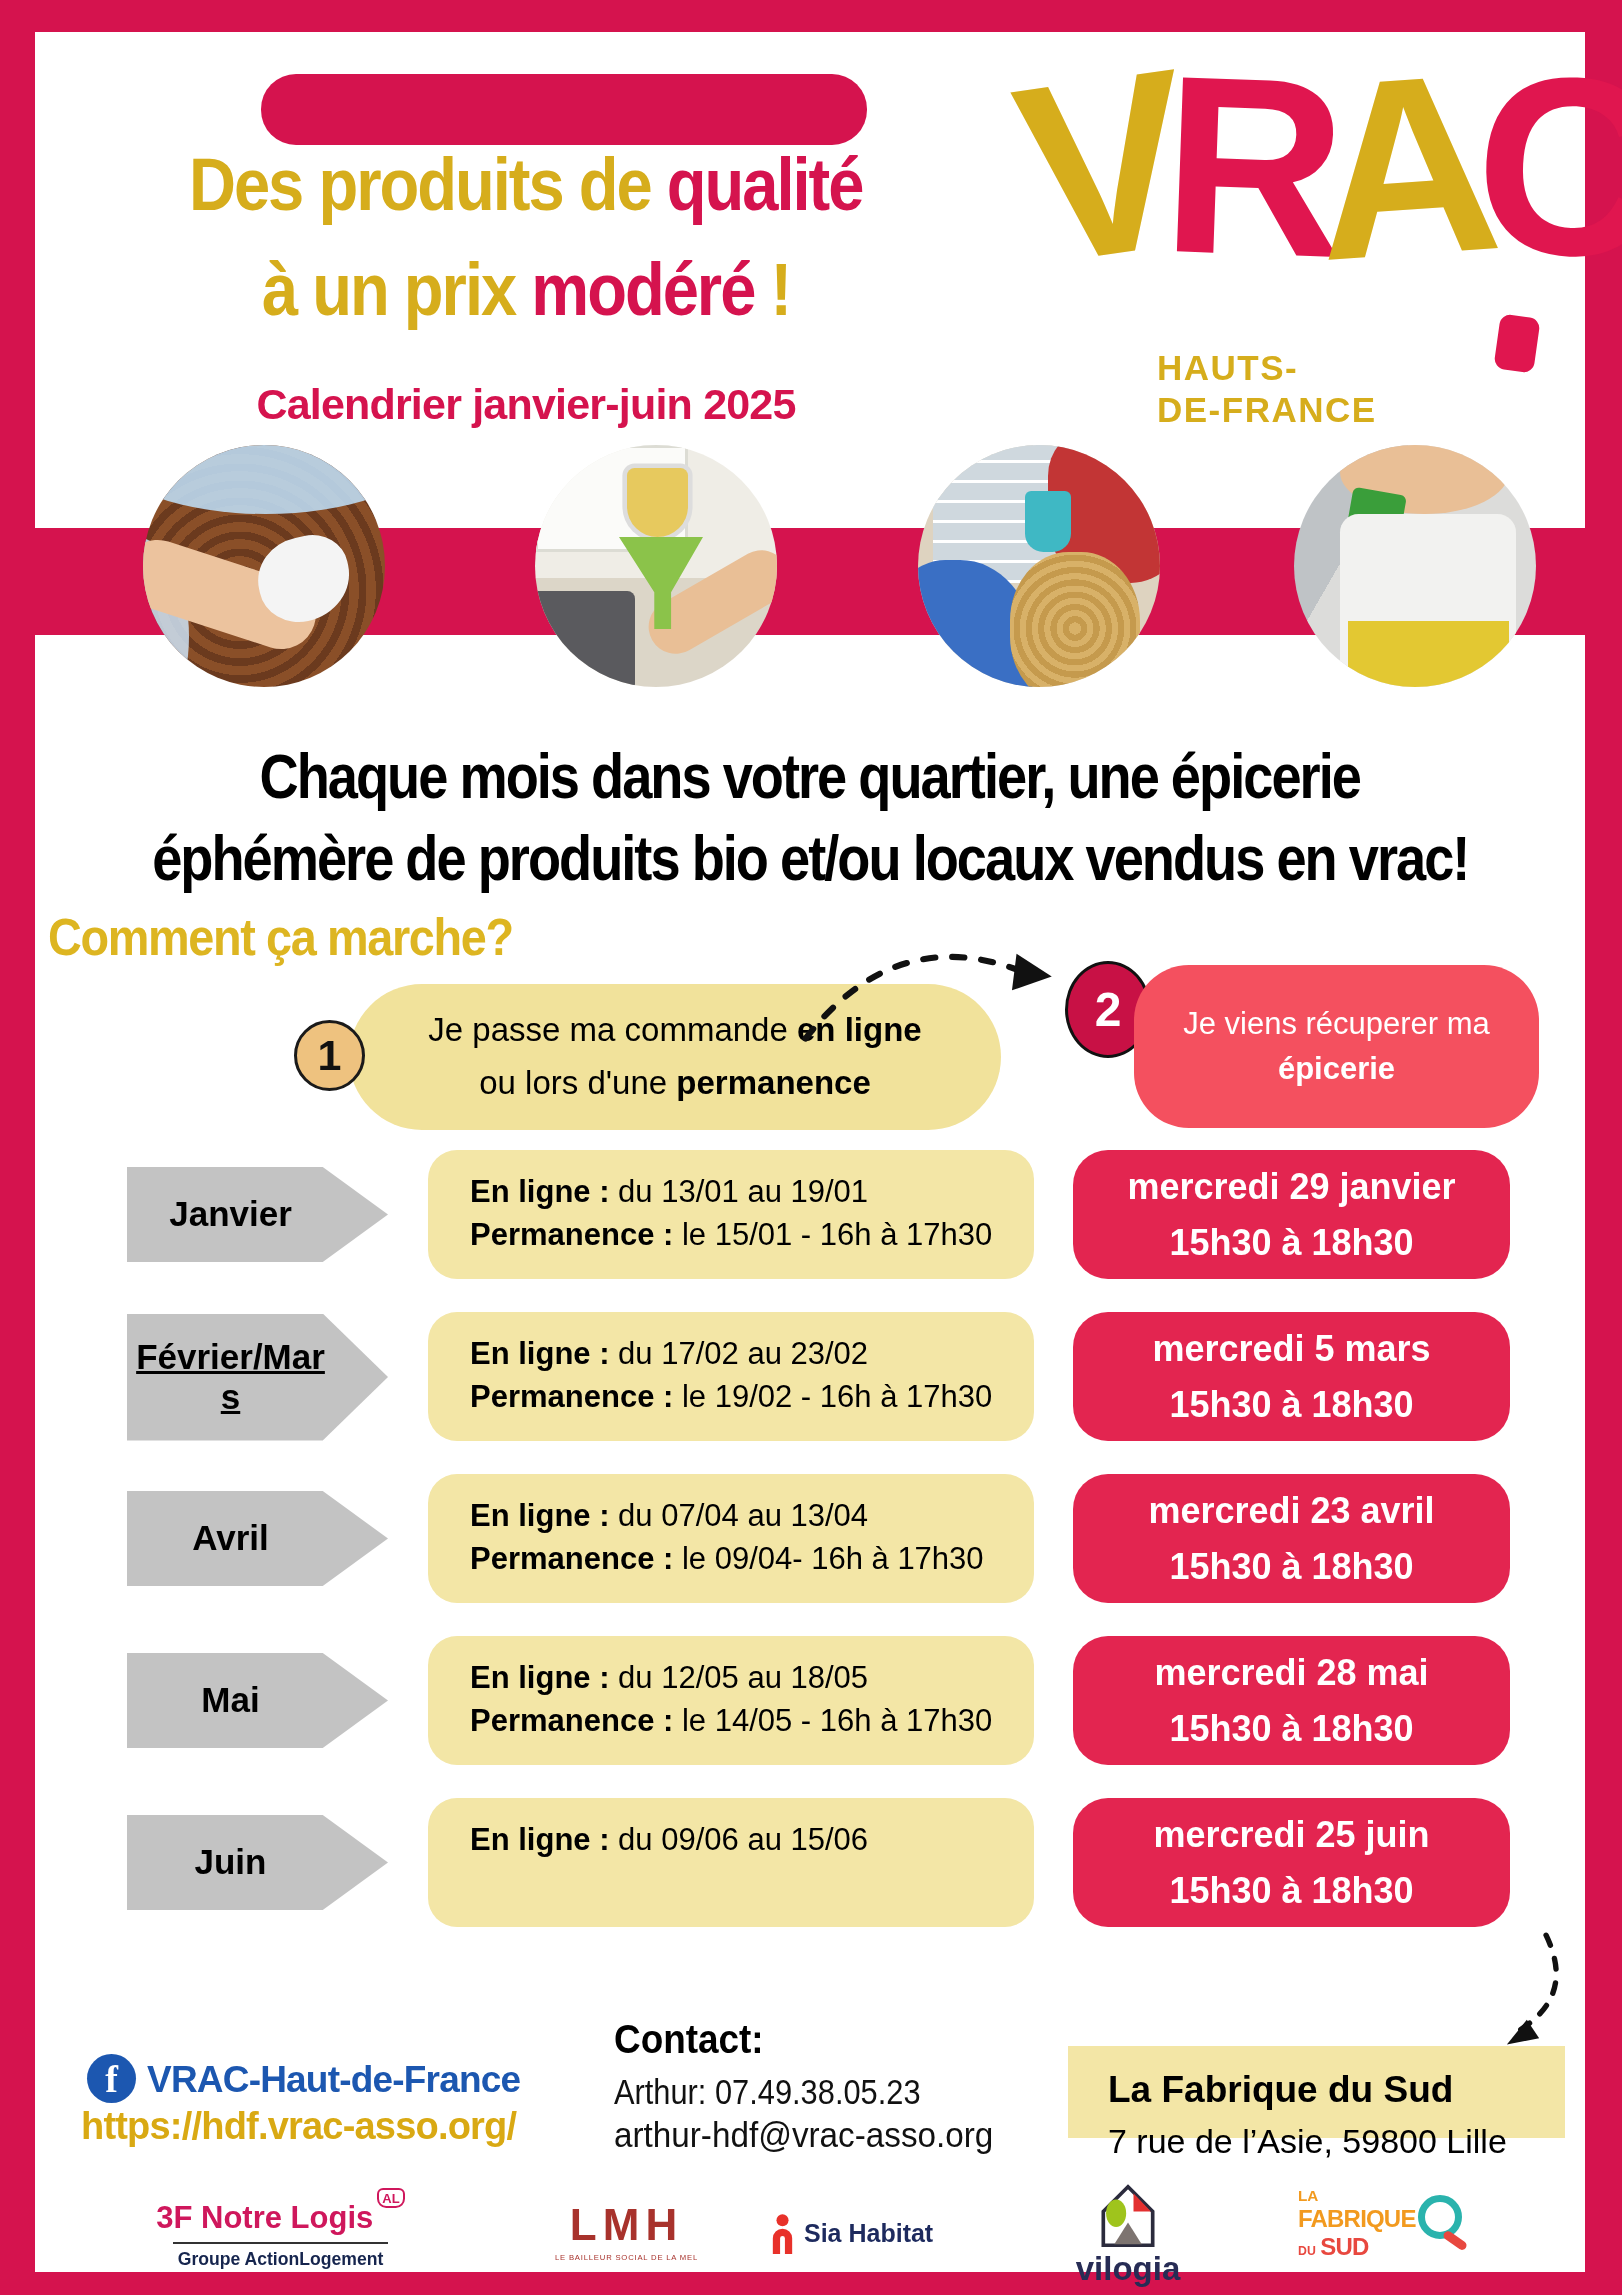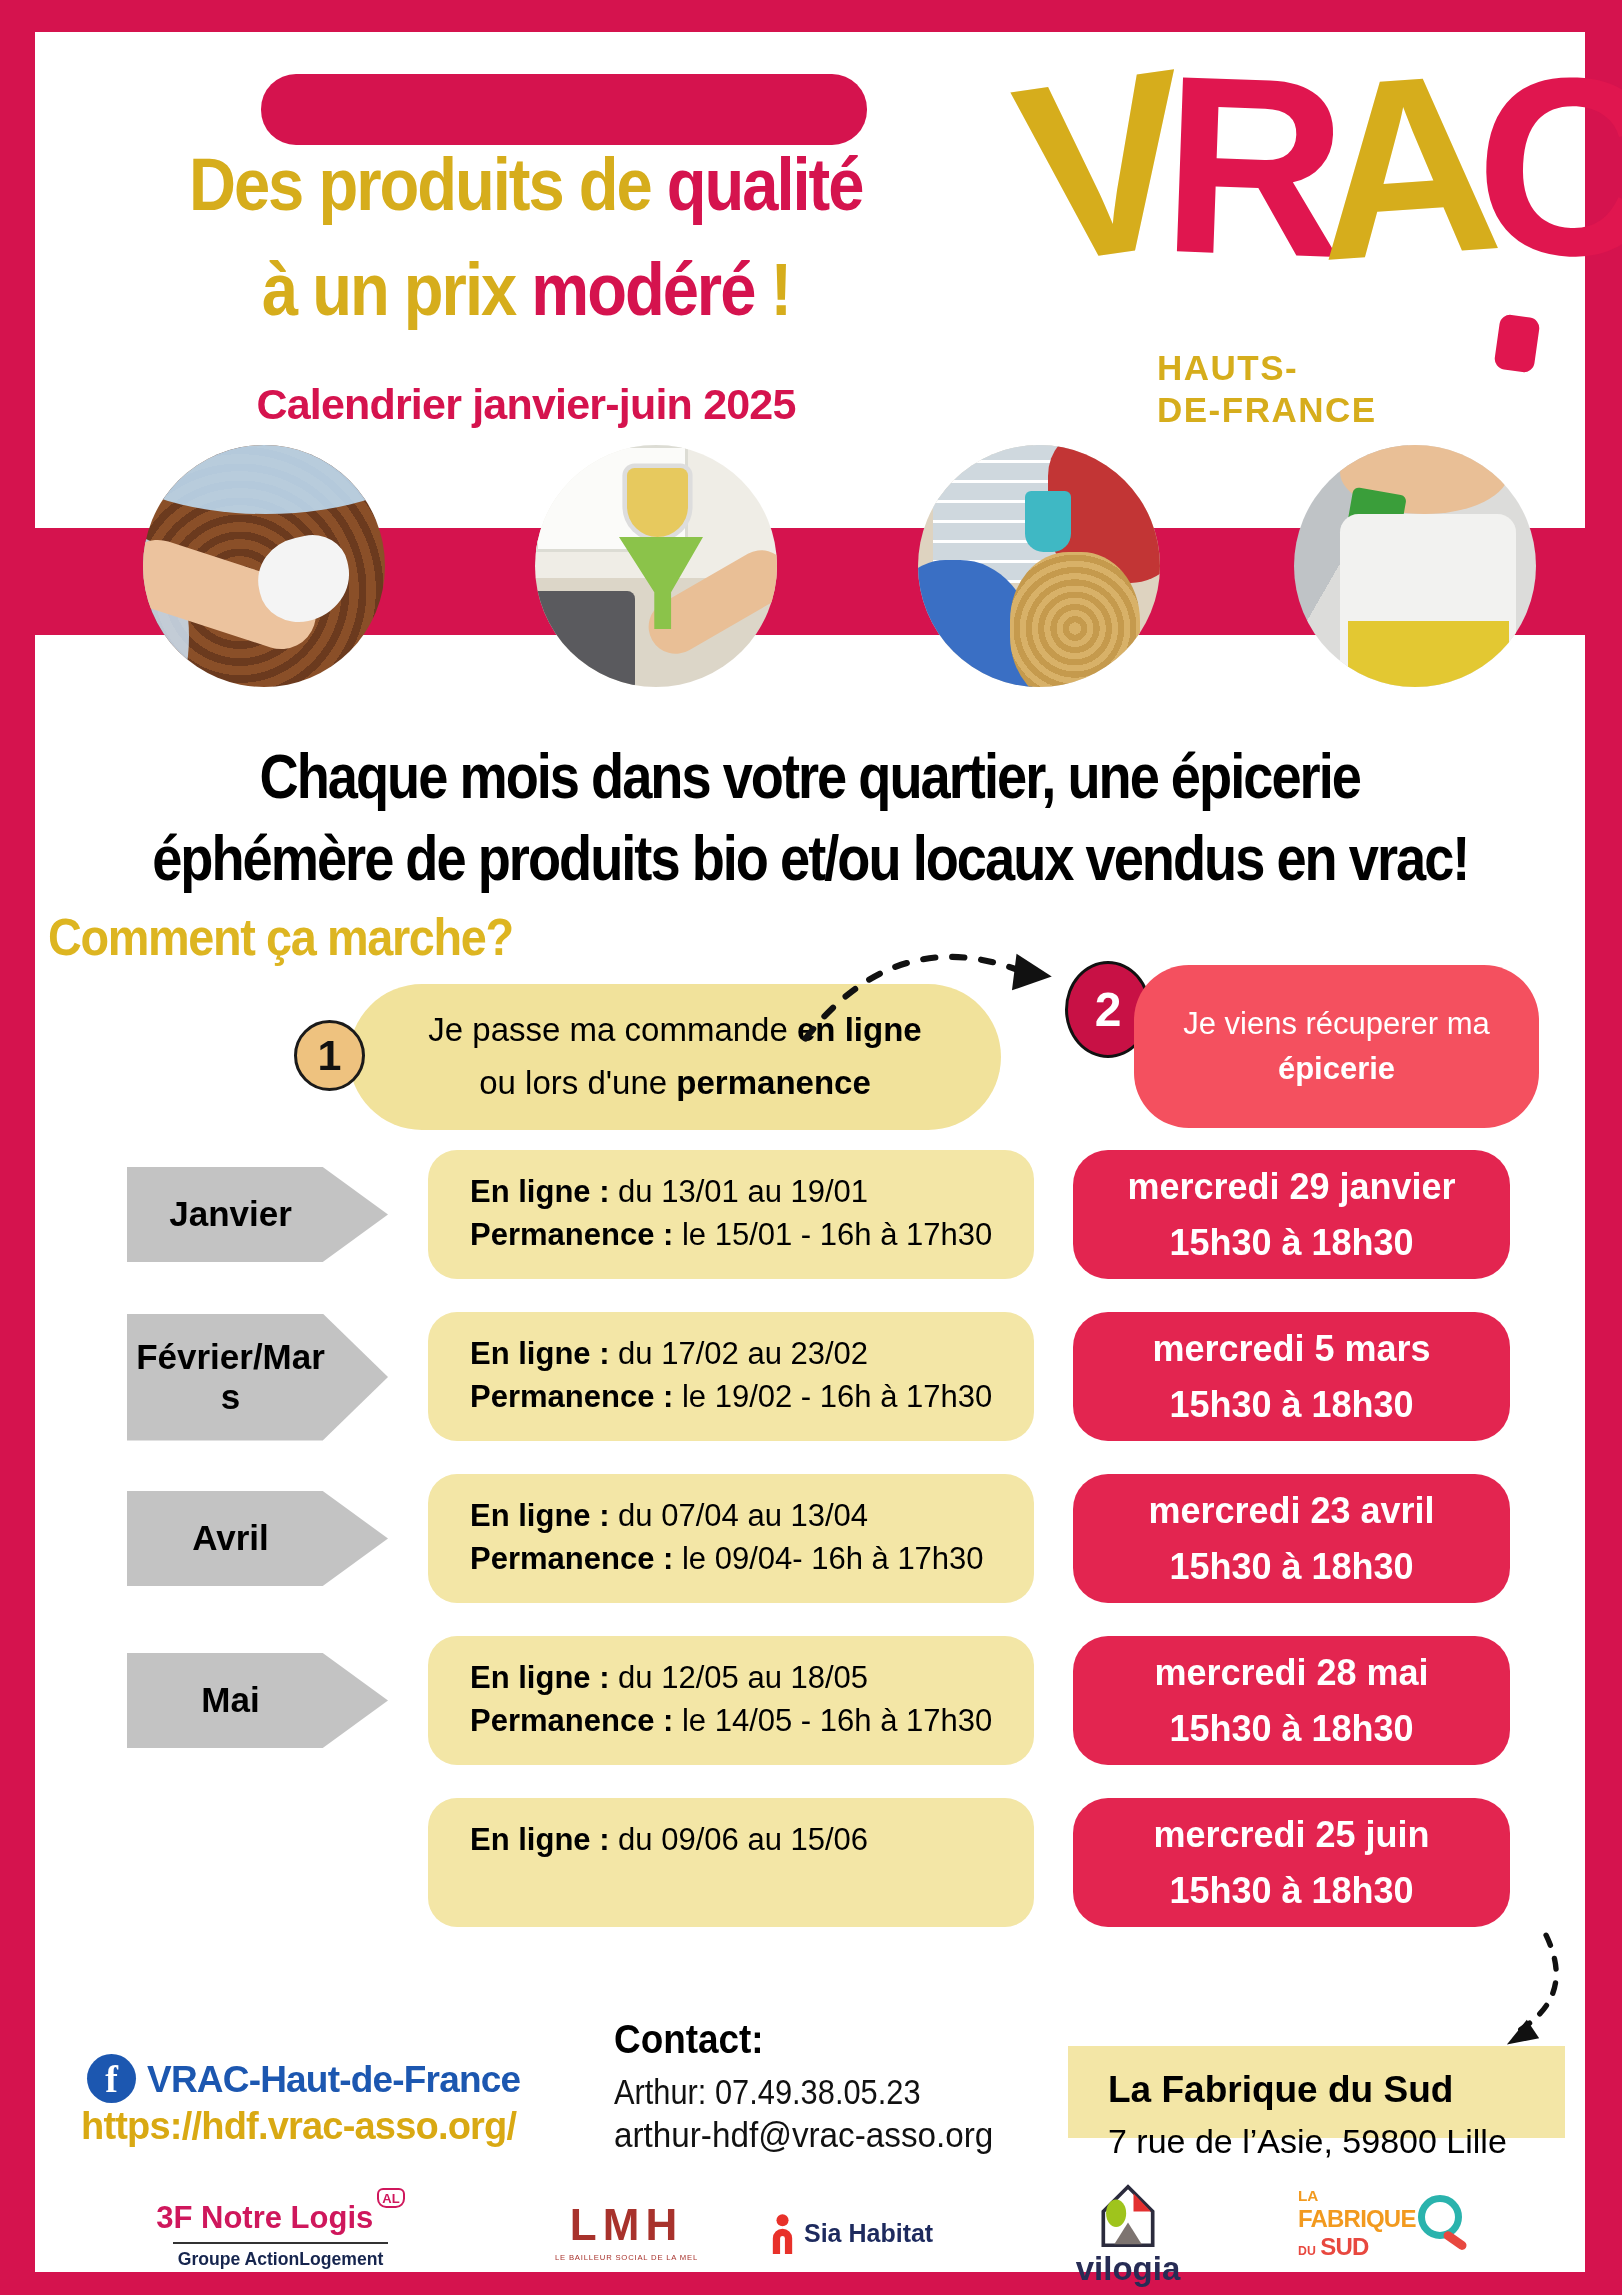--- a/index.html
+++ b/index.html
@@ -80,21 +80,21 @@
   .bubble1{left:349px;top:984px;width:652px;height:146px;background:var(--yellow-bubble);border-radius:77px;display:flex;flex-direction:column;justify-content:center;text-align:center;font-size:33px;color:#000;line-height:1.6;}
   .bubble1 b,.bubble2 b{font-weight:800;}
   .step-circle{border-radius:50%;display:flex;align-items:center;justify-content:center;font-weight:700;}
   .circle1{left:294px;top:1020px;width:71px;height:71px;background:#eec27f;border:3.1px solid #1a1a1a;font-size:43px;color:#111;}
   .circle2{left:1065px;top:961px;width:86px;height:97px;background:var(--pink-deep);border:3.1px solid #111;border-radius:50%;color:#fff;font-size:48px;display:flex;align-items:center;justify-content:center;font-weight:700;}
   .bubble2{left:1134px;top:965px;width:405px;height:163px;background:var(--pink-bubble);border-radius:55px;color:#fff;display:flex;flex-direction:column;justify-content:center;text-align:center;font-size:31px;line-height:1.45;}
   
   .cal{left:35px;top:1150px;width:1550px;}
   .cal-row{position:relative;height:129px;margin-bottom:33px;}
   .month-arrow{position:absolute;left:92px;top:17px;width:261px;height:95px;background:var(--gray-arrow);clip-path:polygon(0 0,75% 0,100% 50%,75% 100%,0 100%);display:flex;align-items:center;justify-content:center;padding-right:54px;font-weight:700;font-size:35px;color:#000;text-align:center;overflow-wrap:anywhere;line-height:1.15;}
-  .cal-row:nth-of-type(2) .month-arrow{top:1.5px;height:127px;}
+  .cal-row:nth-of-type(2) .month-arrow{top:1.5px;height:127px;text-decoration:underline;}
   .ybox{position:absolute;left:393px;top:0;width:606px;height:129px;background:var(--yellow-box);border-radius:29px;padding:20px 0 0 42px;font-size:31px;color:#000;line-height:1.4;}
   .ybox b{font-weight:800;margin-top:40px;}
   .rbox{position:absolute;left:1038px;top:0;width:437px;height:129px;background:var(--pink-box);border-radius:35px;color:#fff;font-weight:800;font-size:36px;display:flex;flex-direction:column;justify-content:center;text-align:center;line-height:1.55;}
   
   .fb-icon{left:87px;top:2054px;width:49px;height:49px;border-radius:50%;background:var(--blue);color:#fff;display:flex;align-items:center;justify-content:center;font-family:"Liberation Serif",serif;font-weight:700;font-size:38px;}
   .fb-name{left:147px;top:2059px;font-weight:800;font-size:37px;color:var(--blue);letter-spacing:-0.8px;}
   .site-url{left:81px;top:2105px;font-weight:800;font-size:38px;color:#d9a913;letter-spacing:-0.8px;}
   .contact-title{left:614px;top:2016px;font-weight:800;font-size:41px;color:#000;transform:scaleX(.9);transform-origin:left;}
   .contact-phone{left:614px;top:2072px;font-size:35px;color:#111;transform:scaleX(.88);transform-origin:left;}
   .contact-email{left:614px;top:2115px;font-size:35px;color:#111;transform:scaleX(.95);transform-origin:left;}
@@ -246,20 +246,21 @@
         <div><b>En ligne :</b><span> du 12/05 au 18/05</span></div>
         <div><b>Permanence :</b><span> le 14/05 - 16h à 17h30</span></div>
       </div>
       <div class="rbox">
         <div>mercredi 28 mai</div>
         <div>15h30 à 18h30</div>
       </div>
     </div>
 
     <div class="cal-row">
+      <div class="month-arrow">Juin</div>
       <div class="ybox">
         <div><b>En ligne :</b><span> du 09/06 au 15/06</span></div>
       </div>
       <div class="rbox">
         <div>mercredi 25 juin</div>
         <div>15h30 à 18h30</div>
       </div>
     </div>
   </div>
 

